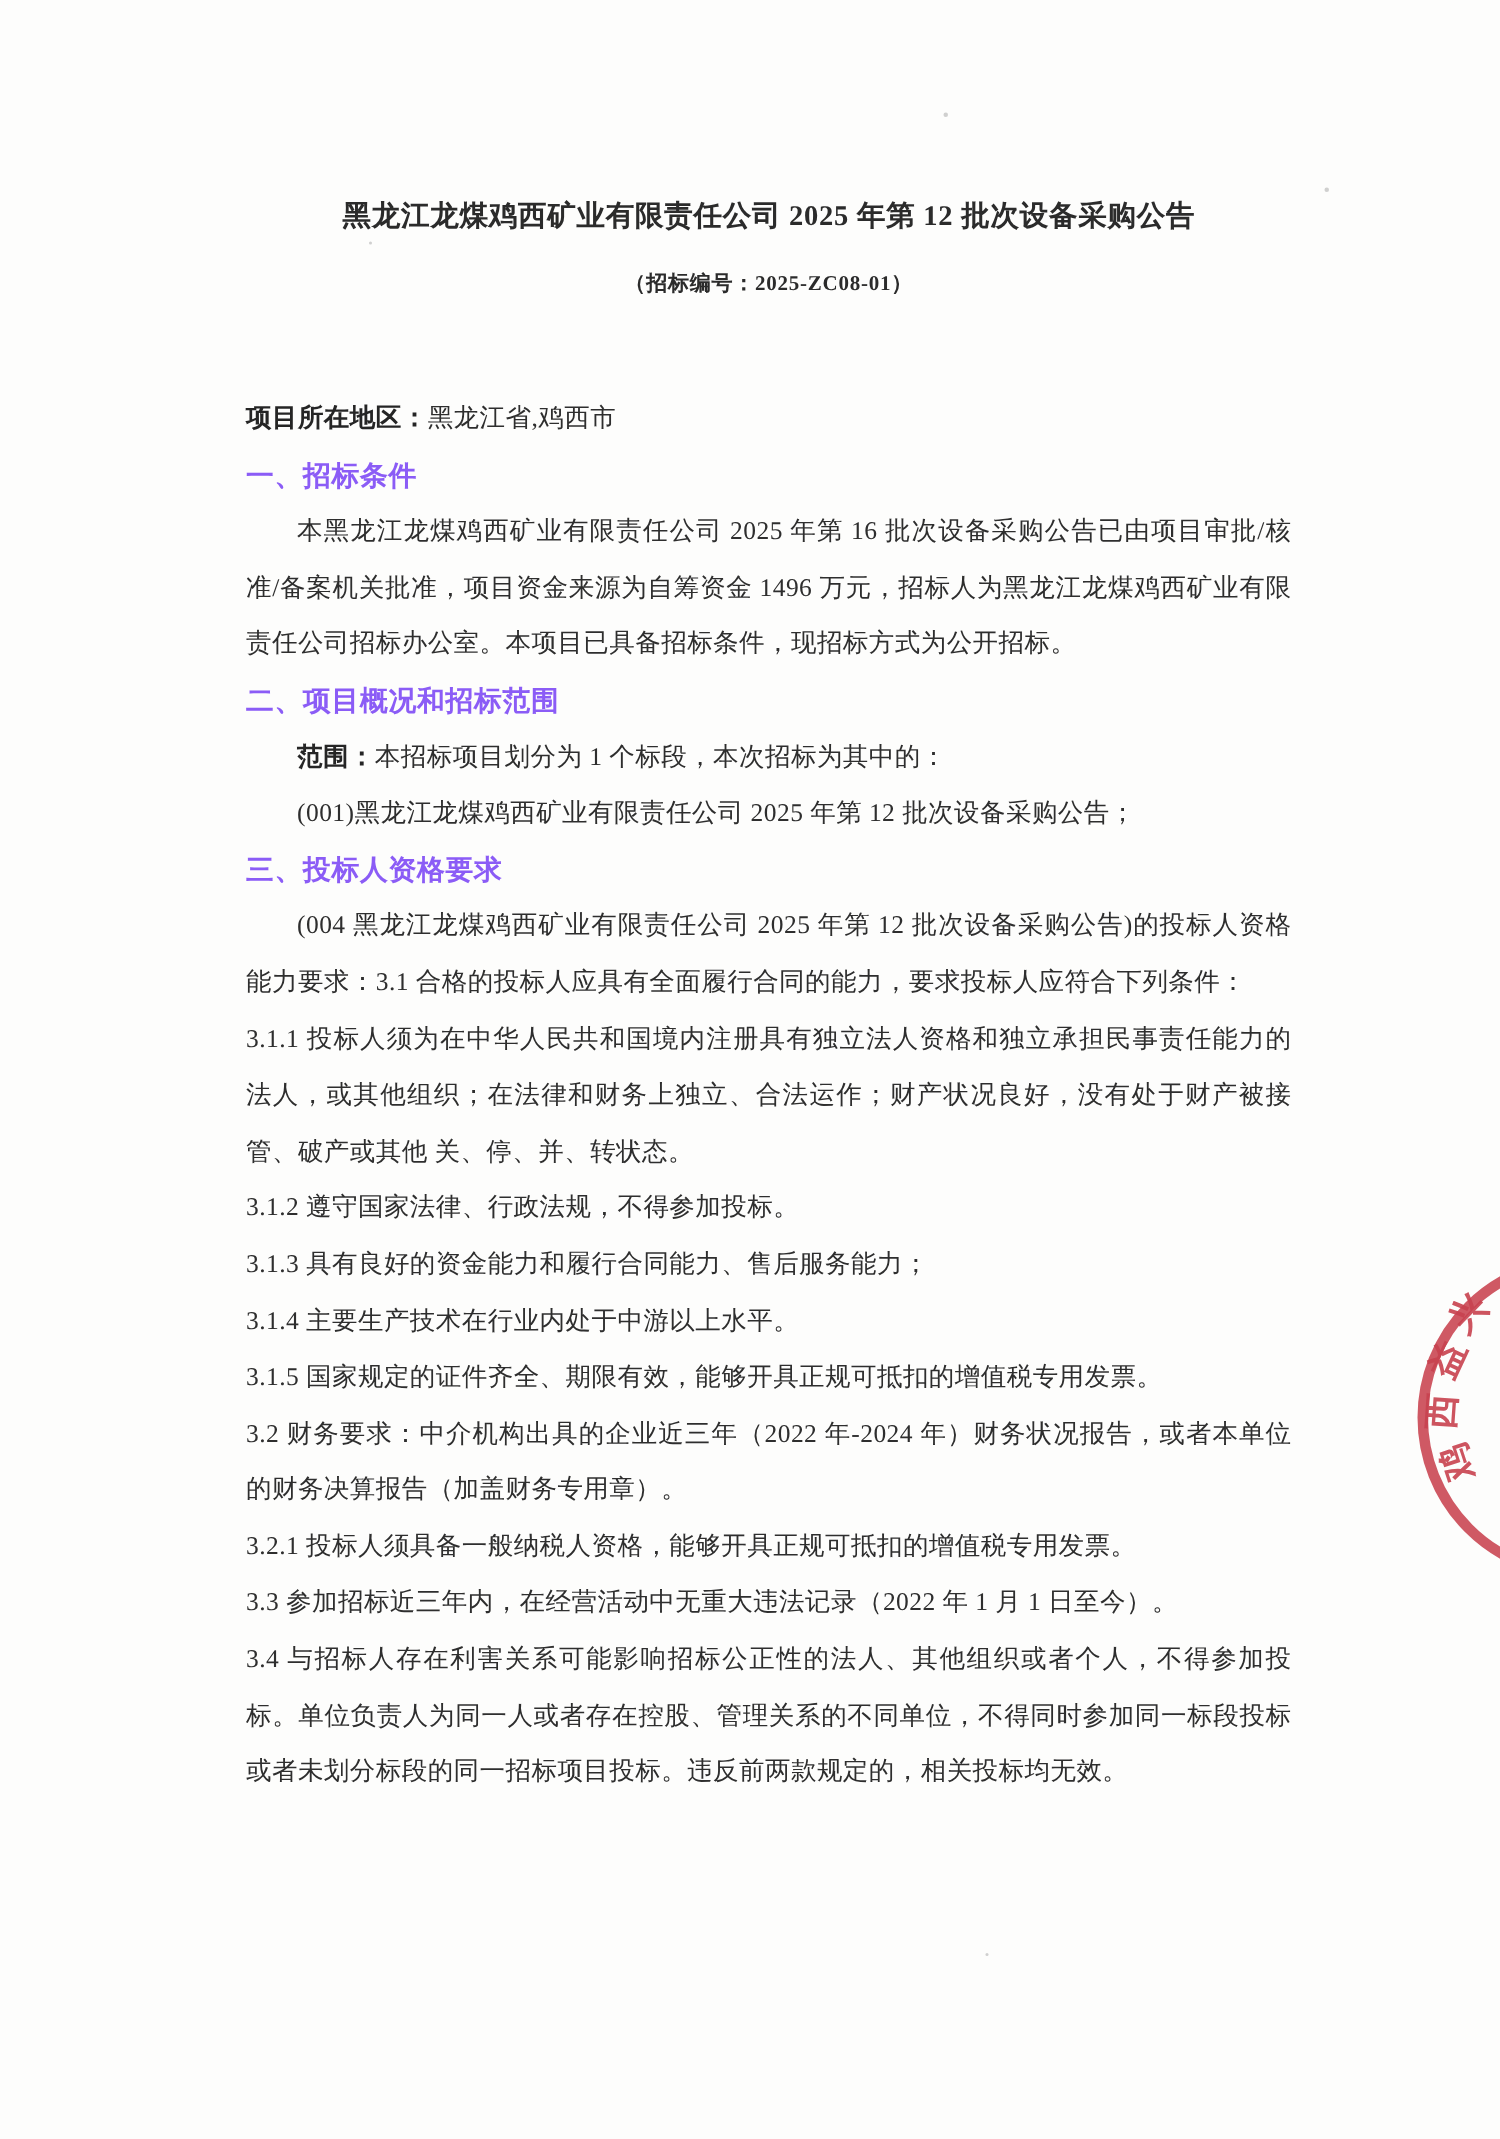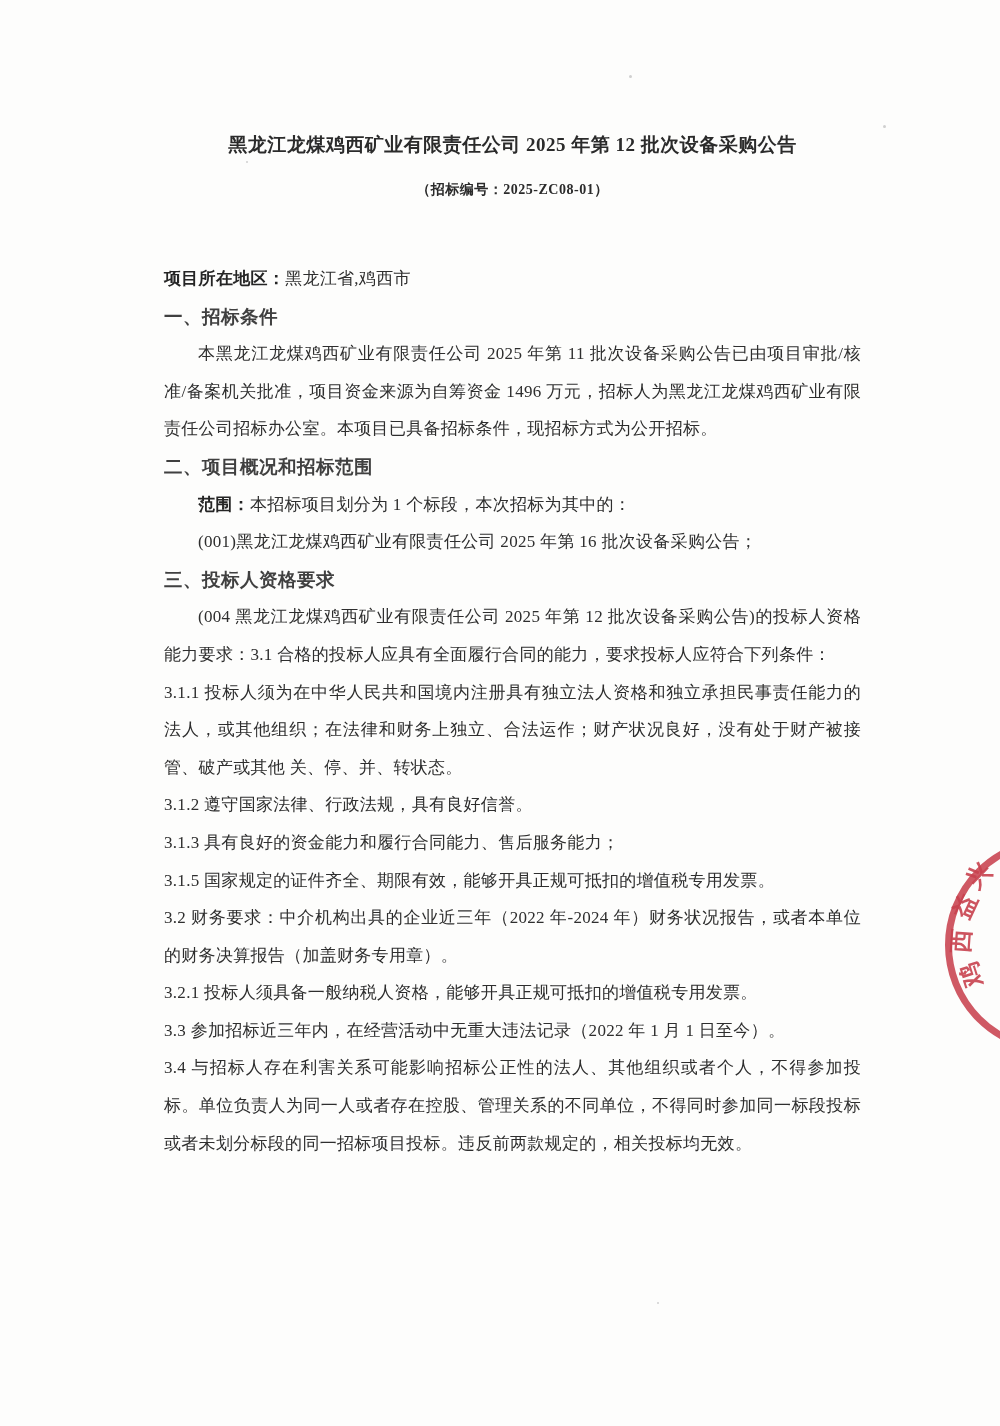--- a/index.html
+++ b/index.html
@@ -52,21 +52,21 @@
   .lbl {
     font-family: Liberation Serif, serif;
     font-weight: bold;
     color: #252525;
   }
   .h {
     font-family: "Liberation Sans", sans-serif;
     font-weight: bold;
     font-size: 18.5px;
     line-height: 37.6px;
-    color: #404040;
+    color: #8b5cf6;
     margin: 0;
     letter-spacing: 0.5px;
   }
   .ind { text-indent: 2em; }
 
   
   .stamp {
     position: absolute;
     left: 945px;
     top: 837px;
@@ -114,32 +114,33 @@
 <div class="page">
 
   <div class="content">
 
     <p class="doc-title">黑龙江龙煤鸡西矿业有限责任公司 2025 年第 12 批次设备采购公告</p>
     <p class="doc-subtitle">（招标编号：2025-ZC08-01）</p>
 
     <p class="line"><span class="lbl">项目所在地区：</span><span>黑龙江省,鸡西市</span></p>
 
     <p class="h">一、招标条件</p>
-    <p class="body ind">本黑龙江龙煤鸡西矿业有限责任公司 2025 年第 11 批次设备采购公告已由项目审批/核准/备案机关批准，项目资金来源为自筹资金 1496 万元，招标人为黑龙江龙煤鸡西矿业有限责任公司招标办公室。本项目已具备招标条件，现招标方式为公开招标。</p>
+    <p class="body ind">本黑龙江龙煤鸡西矿业有限责任公司 2025 年第 16 批次设备采购公告已由项目审批/核准/备案机关批准，项目资金来源为自筹资金 1496 万元，招标人为黑龙江龙煤鸡西矿业有限责任公司招标办公室。本项目已具备招标条件，现招标方式为公开招标。</p>
 
     <p class="h">二、项目概况和招标范围</p>
     <p class="line ind"><span class="lbl">范围：</span><span>本招标项目划分为 1 个标段，本次招标为其中的：</span></p>
-    <p class="body ind">(001)黑龙江龙煤鸡西矿业有限责任公司 2025 年第 16 批次设备采购公告；</p>
+    <p class="body ind">(001)黑龙江龙煤鸡西矿业有限责任公司 2025 年第 12 批次设备采购公告；</p>
 
     <p class="h">三、投标人资格要求</p>
     <p class="body ind">(004 黑龙江龙煤鸡西矿业有限责任公司 2025 年第 12 批次设备采购公告)的投标人资格能力要求：3.1 合格的投标人应具有全面履行合同的能力，要求投标人应符合下列条件：</p>
 
     <p class="body">3.1.1 投标人须为在中华人民共和国境内注册具有独立法人资格和独立承担民事责任能力的法人，或其他组织；在法律和财务上独立、合法运作；财产状况良好，没有处于财产被接管、破产或其他 关、停、并、转状态。</p>
-    <p class="body">3.1.2 遵守国家法律、行政法规，具有良好信誉。</p>
+    <p class="body">3.1.2 遵守国家法律、行政法规，不得参加投标。</p>
     <p class="body">3.1.3 具有良好的资金能力和履行合同能力、售后服务能力；</p>
+    <p class="body">3.1.4 主要生产技术在行业内处于中游以上水平。</p>
     <p class="body">3.1.5 国家规定的证件齐全、期限有效，能够开具正规可抵扣的增值税专用发票。</p>
     <p class="body">3.2 财务要求：中介机构出具的企业近三年（2022 年-2024 年）财务状况报告，或者本单位的财务决算报告（加盖财务专用章）。</p>
     <p class="body">3.2.1 投标人须具备一般纳税人资格，能够开具正规可抵扣的增值税专用发票。</p>
     <p class="body">3.3 参加招标近三年内，在经营活动中无重大违法记录（2022 年 1 月 1 日至今）。</p>
     <p class="body">3.4 与招标人存在利害关系可能影响招标公正性的法人、其他组织或者个人，不得参加投标。单位负责人为同一人或者存在控股、管理关系的不同单位，不得同时参加同一标段投标或者未划分标段的同一招标项目投标。违反前两款规定的，相关投标均无效。</p>
 
   </div>
 
   <div class="stamp">
     <div class="stamp-ring"></div>

